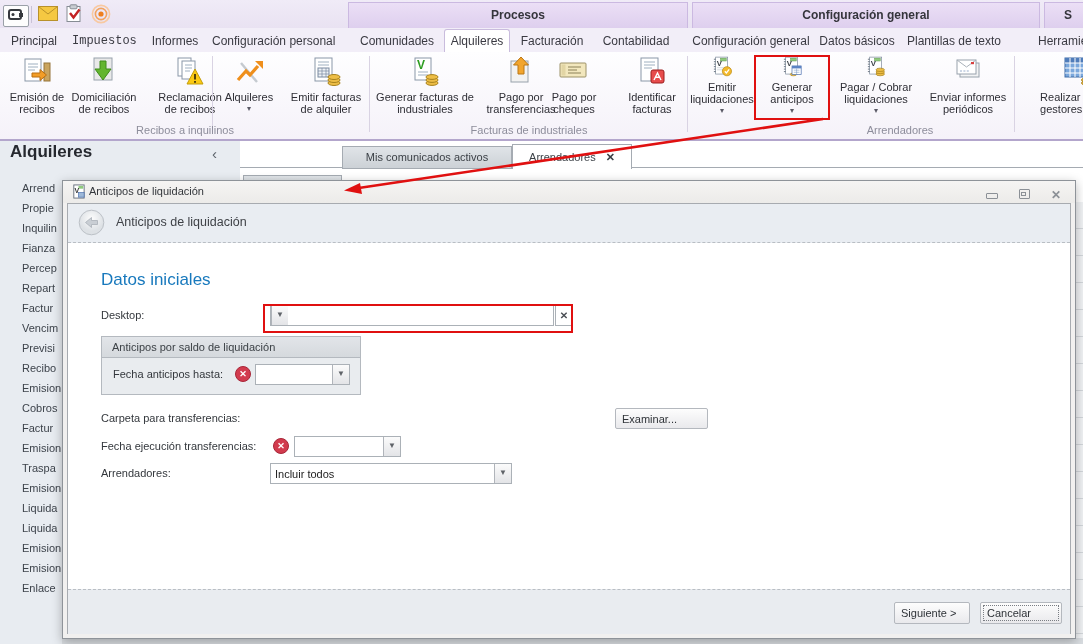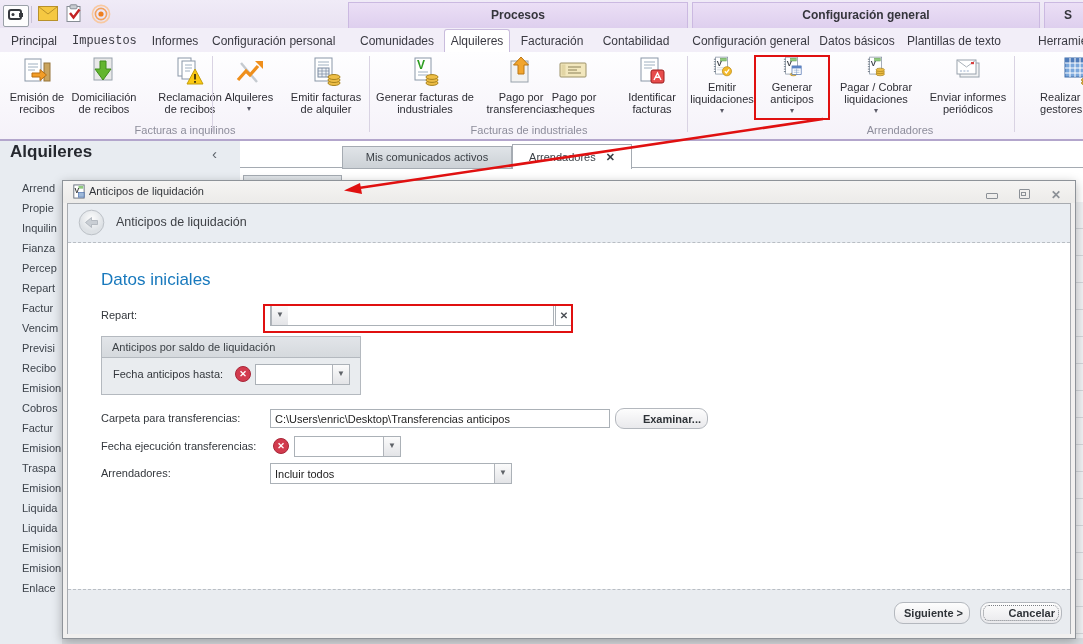--- a/index.html
+++ b/index.html
@@ -52,21 +52,21 @@
   .dlg-footer{left:0;top:385px;width:100%;height:44px;background:#e9ecf0;border-top:1px dashed #b9bec4;}
   .section-title{font-size:17px;color:#1879bd;}
   .flabel{font-size:11px;color:#33373c;white-space:nowrap;}
   .field{background:#fff;border:1px solid #abb1b7;font-size:11px;color:#222;display:flex;align-items:center;}
   .field .ftext{flex:1;padding:0 4px;white-space:nowrap;overflow:hidden;}
   .dd-btn{width:16px;height:100%;background:linear-gradient(#fbfbfb,#e3e4e7);border-left:1px solid #b0b4ba;text-align:center;font-size:8px;color:#5f6368;line-height:17px;}
   .xclr-btn{background:#fff;border:1px solid #abb1b7;text-align:center;font-size:10px;font-weight:bold;color:#4a4e54;line-height:17px;}
   .err-icon{width:14px;height:14px;border-radius:50%;background:#d23b4e;border:1px solid #a82638;color:#fff;font-size:9px;font-weight:bold;text-align:center;line-height:14px;}
   .groupbox{background:#e9ecef;border:1px solid #b4b9bf;}
   .groupbox-hd{height:20px;line-height:20px;background:linear-gradient(#e2e5e9,#d5d9dd);border-bottom:1px solid #b4b9bf;padding-left:10px;font-size:11px;color:#3c4146;}
-  .btn{background:linear-gradient(#fdfdfd,#e9e9ec);border:1px solid #b4b8be;border-radius:9px;font-size:11px;color:#2f3338;text-align:right;font-weight:bold;}
+  .btn{background:linear-gradient(#fdfdfd,#e9e9ec);border:1px solid #b4b8be;border-radius:2px;font-size:11px;color:#2f3338;text-align:left;}
   .btn.focus{outline:1px dotted #7a7e84;outline-offset:-4px;}
 
   
   .hl-box{border:2px solid #e01010;z-index:60;pointer-events:none;}
   #annot{left:0;top:0;z-index:60;pointer-events:none;}
 </style>
 </head>
 <body>
 
 <div id="app">
@@ -166,21 +166,21 @@
           <rect x="9" y="13" width="11" height="9" fill="#eef2f6" stroke="#7a8aa0"></rect>
           <path d="M9 16h11M9 19h11M13 13v9M17 13v9" stroke="#7a8aa0" stroke-width=".7" fill="none"></path>
           <g stroke="#a8821d" fill="#edbd45">
             <ellipse cx="25" cy="28" rx="6" ry="2.5"></ellipse>
             <ellipse cx="25" cy="25" rx="6" ry="2.5"></ellipse>
             <ellipse cx="25" cy="22" rx="6" ry="2.5"></ellipse>
           </g>
         </svg>
       <span>Emitir facturas de alquiler</span>
     </div>
-    <div class="abs rcap" style="left:2px;width:366px;">Facturas a inquilinos</div>
+    <div class="abs rcap" style="left:2px;width:366px;">Recibos a inquilinos</div>
     <div class="abs rsep" style="left:369px;"></div>
 
     <div class="abs rbtn" style="left:375px;width:100px;">
       <svg class="ric" viewBox="0 0 34 34">
           <rect x="7" y="3" width="16" height="22" fill="#fff" stroke="#8a97a8"></rect>
           <text x="9" y="14" font-size="12" font-weight="bold" fill="#2f9e22" font-family="Liberation Sans, sans-serif">V</text>
           <path d="M10 17h10M10 20h10" stroke="#9fb0c0" fill="none"></path>
           <g stroke="#a8821d" fill="#edbd45">
             <ellipse cx="24" cy="28" rx="6" ry="2.4"></ellipse>
             <ellipse cx="24" cy="25" rx="6" ry="2.4"></ellipse>
@@ -349,38 +349,37 @@
               </radialGradient>
             </defs>
             <circle cx="13.5" cy="13.5" r="12.3" fill="url(#bg1)" stroke="#bcc1c7"></circle>
             <polygon points="7.5,13.5 13.5,8.5 13.5,11.5 19.5,11.5 19.5,15.5 13.5,15.5 13.5,18.5" fill="#c9ced4" stroke="#a9b0b8" stroke-width="0.8"></polygon>
           </svg>
       </span>
       <span class="abs dlg-htitle">Anticipos de liquidación</span>
 
       <span class="abs section-title" style="left:33px;top:66px;">Datos iniciales</span>
 
-      <span class="abs flabel" style="left:33px;top:105px;">Repart:</span>
+      <span class="abs flabel" style="left:33px;top:105px;">Desktop:</span>
       <div class="abs field" style="left:202px;top:101px;width:282px;height:19px;">
         <span class="dd-btn">▼</span>
       </div>
       <span class="abs xclr-btn" style="left:487px;top:101px;width:16px;height:19px;line-height:19px;">✕</span>
 
       <div class="abs groupbox" style="left:33px;top:132px;width:258px;height:57px;">
         <div class="groupbox-hd">Anticipos por saldo de liquidación</div>
         <span class="abs flabel" style="left:11px;top:31px;">Fecha anticipos hasta:</span>
         <span class="abs err-icon" style="left:133px;top:29px;">✕</span>
         <div class="abs field" style="left:153px;top:27px;width:93px;height:19px;">
           <span class="ftext"></span>
           <span class="dd-btn">▼</span>
         </div>
       </div>
 
       <span class="abs flabel" style="left:33px;top:208px;">Carpeta para transferencias:</span>
-      <input class="abs field" style="left: 202px; top: 205px; width: 330px; height: 17px; padding: 0px 4px;" value="C:\Users\enric\Desktop\Transferencias anticipos">
       <button class="abs btn" style="left:547px;top:204px;width:93px;height:21px;">Examinar...</button>
 
       <span class="abs flabel" style="left:33px;top:236px;">Fecha ejecución transferencias:</span>
       <span class="abs err-icon" style="left:205px;top:234px;">✕</span>
       <div class="abs field" style="left:226px;top:232px;width:105px;height:19px;">
         <span class="ftext"></span>
         <span class="dd-btn">▼</span>
       </div>
 
       <span class="abs flabel" style="left:33px;top:263px;">Arrendadores:</span>

